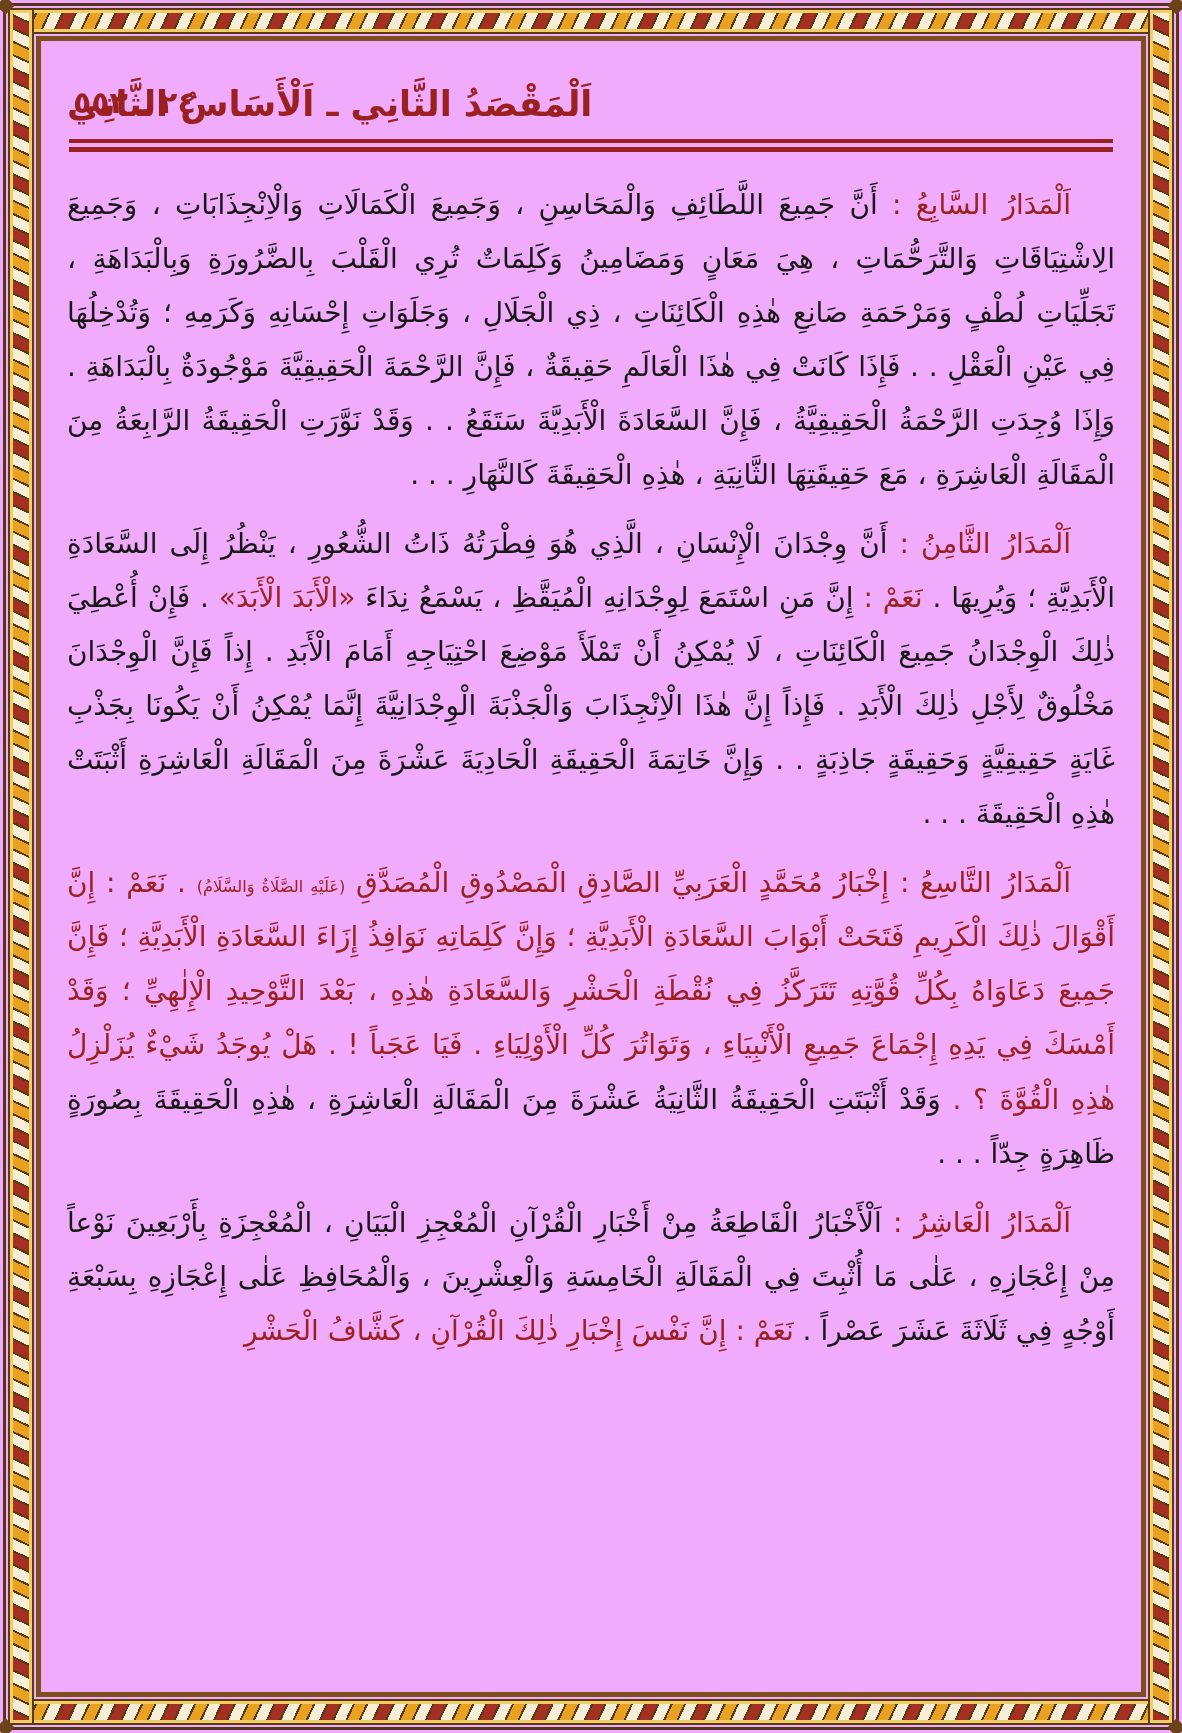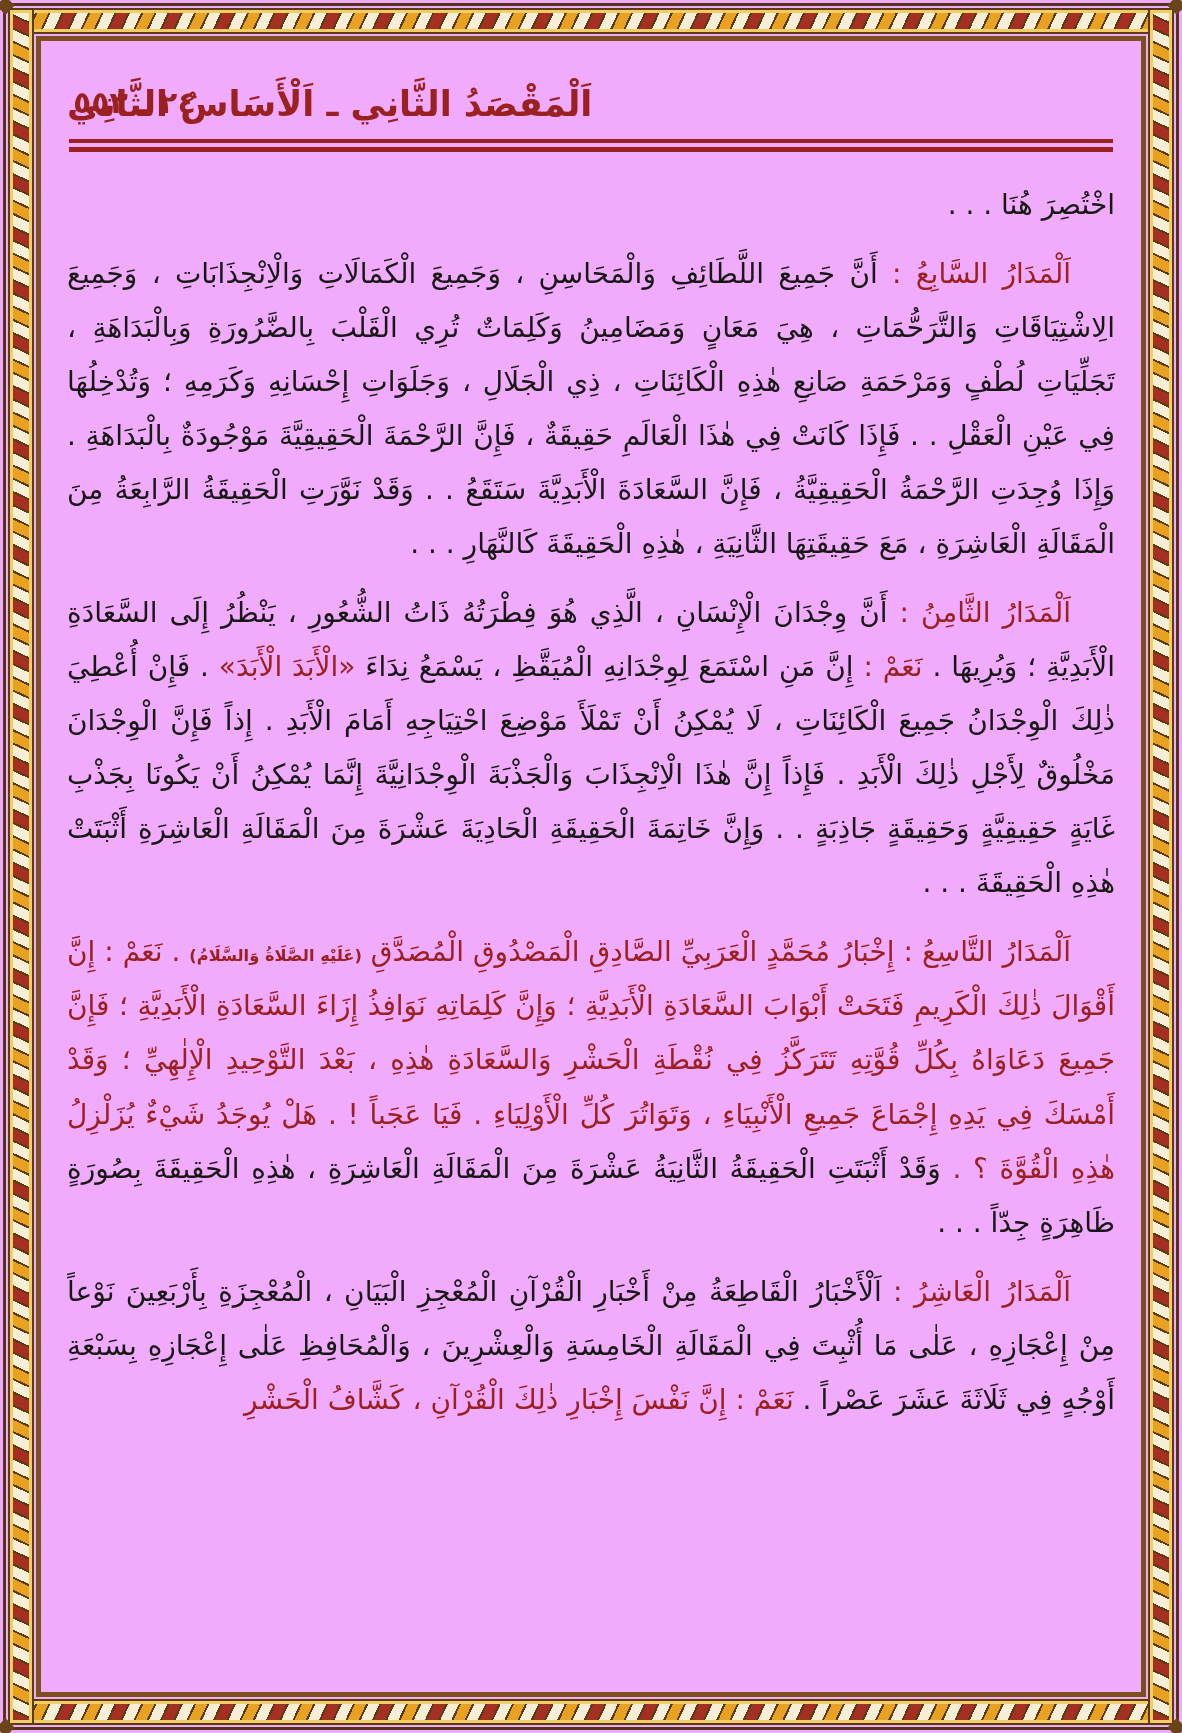--- a/index.html
+++ b/index.html
@@ -79,21 +79,21 @@
   .body-text{
     color:#191715;
     font-size:28px;
     line-height:1.93;
     text-align:justify;
   }
   .body-text p{margin:0 0 15px 0;}
   .body-text p.indent{text-indent:44px;}
   .seg-black{color:#191715;}
   .seg-red{color:#9b2020;font-weight:normal;}
-  .seg-seal{color:#9b2020;font-weight:bold;font-size:0.58em;}
+  .seg-seal{color:#9b2020;font-weight:normal;font-size:0.58em;}
 </style>
 </head>
 <body>
 
 <div class="page">
 
   <div class="frame-outline"></div>
   <div class="band h top"></div>
   <div class="band h bottom"></div>
   <div class="band v left"></div>
@@ -107,21 +107,20 @@
   <div class="content">
 
     <div class="header">
       <span class="page-num">٢٤ ـ ٥٥٣</span>
       <h1 class="title">اَلْمَقْصَدُ الثَّانِي ـ اَلْأَسَاسُ الثَّانِي</h1>
     </div>
 
     <div class="double-rule"></div>
 
     <div class="body-text">
-        <p><span class="seg-black">اخْتُصِرَ هُنَا . . .</span></p>
         <p class="indent"><span class="seg-red">اَلْمَدَارُ السَّابِعُ : </span><span class="seg-black">أَنَّ جَمِيعَ اللَّطَائِفِ وَالْمَحَاسِنِ ، وَجَمِيعَ الْكَمَالَاتِ وَالْاِنْجِذَابَاتِ ، وَجَمِيعَ الِاشْتِيَاقَاتِ وَالتَّرَحُّمَاتِ ، هِيَ مَعَانٍ وَمَضَامِينُ وَكَلِمَاتٌ تُرِي الْقَلْبَ بِالضَّرُورَةِ وَبِالْبَدَاهَةِ ، تَجَلِّيَاتِ لُطْفٍ وَمَرْحَمَةِ صَانِعِ هٰذِهِ الْكَائِنَاتِ ، ذِي الْجَلَالِ ، وَجَلَوَاتِ إِحْسَانِهِ وَكَرَمِهِ ؛ وَتُدْخِلُهَا فِي عَيْنِ الْعَقْلِ . . فَإِذَا كَانَتْ فِي هٰذَا الْعَالَمِ حَقِيقَةٌ ، فَإِنَّ الرَّحْمَةَ الْحَقِيقِيَّةَ مَوْجُودَةٌ بِالْبَدَاهَةِ . وَإِذَا وُجِدَتِ الرَّحْمَةُ الْحَقِيقِيَّةُ ، فَإِنَّ السَّعَادَةَ الْأَبَدِيَّةَ سَتَقَعُ . . وَقَدْ نَوَّرَتِ الْحَقِيقَةُ الرَّابِعَةُ مِنَ الْمَقَالَةِ الْعَاشِرَةِ ، مَعَ حَقِيقَتِهَا الثَّانِيَةِ ، هٰذِهِ الْحَقِيقَةَ كَالنَّهَارِ . . .</span></p>
         <p class="indent"><span class="seg-red">اَلْمَدَارُ الثَّامِنُ : </span><span class="seg-black">أَنَّ وِجْدَانَ الْإِنْسَانِ ، الَّذِي هُوَ فِطْرَتُهُ ذَاتُ الشُّعُورِ ، يَنْظُرُ إِلَى السَّعَادَةِ الْأَبَدِيَّةِ ؛ وَيُرِيهَا . </span><span class="seg-red">نَعَمْ :</span><span class="seg-black"> إِنَّ مَنِ اسْتَمَعَ لِوِجْدَانِهِ الْمُيَقَّظِ ، يَسْمَعُ نِدَاءَ </span><span class="seg-red">«الْأَبَدَ الْأَبَدَ»</span><span class="seg-black"> . فَإِنْ أُعْطِيَ ذٰلِكَ الْوِجْدَانُ جَمِيعَ الْكَائِنَاتِ ، لَا يُمْكِنُ أَنْ تَمْلَأَ مَوْضِعَ احْتِيَاجِهِ أَمَامَ الْأَبَدِ . إِذاً فَإِنَّ الْوِجْدَانَ مَخْلُوقٌ لِأَجْلِ ذٰلِكَ الْأَبَدِ . فَإِذاً إِنَّ هٰذَا الْاِنْجِذَابَ وَالْجَذْبَةَ الْوِجْدَانِيَّةَ إِنَّمَا يُمْكِنُ أَنْ يَكُونَا بِجَذْبِ غَايَةٍ حَقِيقِيَّةٍ وَحَقِيقَةٍ جَاذِبَةٍ . . وَإِنَّ خَاتِمَةَ الْحَقِيقَةِ الْحَادِيَةَ عَشْرَةَ مِنَ الْمَقَالَةِ الْعَاشِرَةِ أَثْبَتَتْ هٰذِهِ الْحَقِيقَةَ . . .</span></p>
         <p class="indent"><span class="seg-red">اَلْمَدَارُ التَّاسِعُ : إِخْبَارُ مُحَمَّدٍ الْعَرَبِيِّ الصَّادِقِ الْمَصْدُوقِ الْمُصَدَّقِ </span><span class="seg-seal">(عَلَيْهِ الصَّلَاةُ وَالسَّلَامُ)</span><span class="seg-red"> . نَعَمْ : إِنَّ أَقْوَالَ ذٰلِكَ الْكَرِيمِ فَتَحَتْ أَبْوَابَ السَّعَادَةِ الْأَبَدِيَّةِ ؛ وَإِنَّ كَلِمَاتِهِ نَوَافِذُ إِزَاءَ السَّعَادَةِ الْأَبَدِيَّةِ ؛ فَإِنَّ جَمِيعَ دَعَاوَاهُ بِكُلِّ قُوَّتِهِ تَتَرَكَّزُ فِي نُقْطَةِ الْحَشْرِ وَالسَّعَادَةِ هٰذِهِ ، بَعْدَ التَّوْحِيدِ الْإِلٰهِيِّ ؛ وَقَدْ أَمْسَكَ فِي يَدِهِ إِجْمَاعَ جَمِيعِ الْأَنْبِيَاءِ ، وَتَوَاتُرَ كُلِّ الْأَوْلِيَاءِ . فَيَا عَجَباً ! . هَلْ يُوجَدُ شَيْءٌ يُزَلْزِلُ هٰذِهِ الْقُوَّةَ ؟ . </span><span class="seg-black">وَقَدْ أَثْبَتَتِ الْحَقِيقَةُ الثَّانِيَةُ عَشْرَةَ مِنَ الْمَقَالَةِ الْعَاشِرَةِ ، هٰذِهِ الْحَقِيقَةَ بِصُورَةٍ ظَاهِرَةٍ جِدّاً . . .</span></p>
         <p class="indent"><span class="seg-red">اَلْمَدَارُ الْعَاشِرُ : </span><span class="seg-black">اَلْأَخْبَارُ الْقَاطِعَةُ مِنْ أَخْبَارِ الْقُرْآنِ الْمُعْجِزِ الْبَيَانِ ، الْمُعْجِزَةِ بِأَرْبَعِينَ نَوْعاً مِنْ إِعْجَازِهِ ، عَلٰى مَا أُثْبِتَ فِي الْمَقَالَةِ الْخَامِسَةِ وَالْعِشْرِينَ ، وَالْمُحَافِظِ عَلٰى إِعْجَازِهِ بِسَبْعَةِ أَوْجُهٍ فِي ثَلَاثَةَ عَشَرَ عَصْراً . </span><span class="seg-red">نَعَمْ : إِنَّ نَفْسَ إِخْبَارِ ذٰلِكَ الْقُرْآنِ ، كَشَّافُ الْحَشْرِ</span></p>
       </div>
 
   </div>
 </div>
 
 </body></html>

